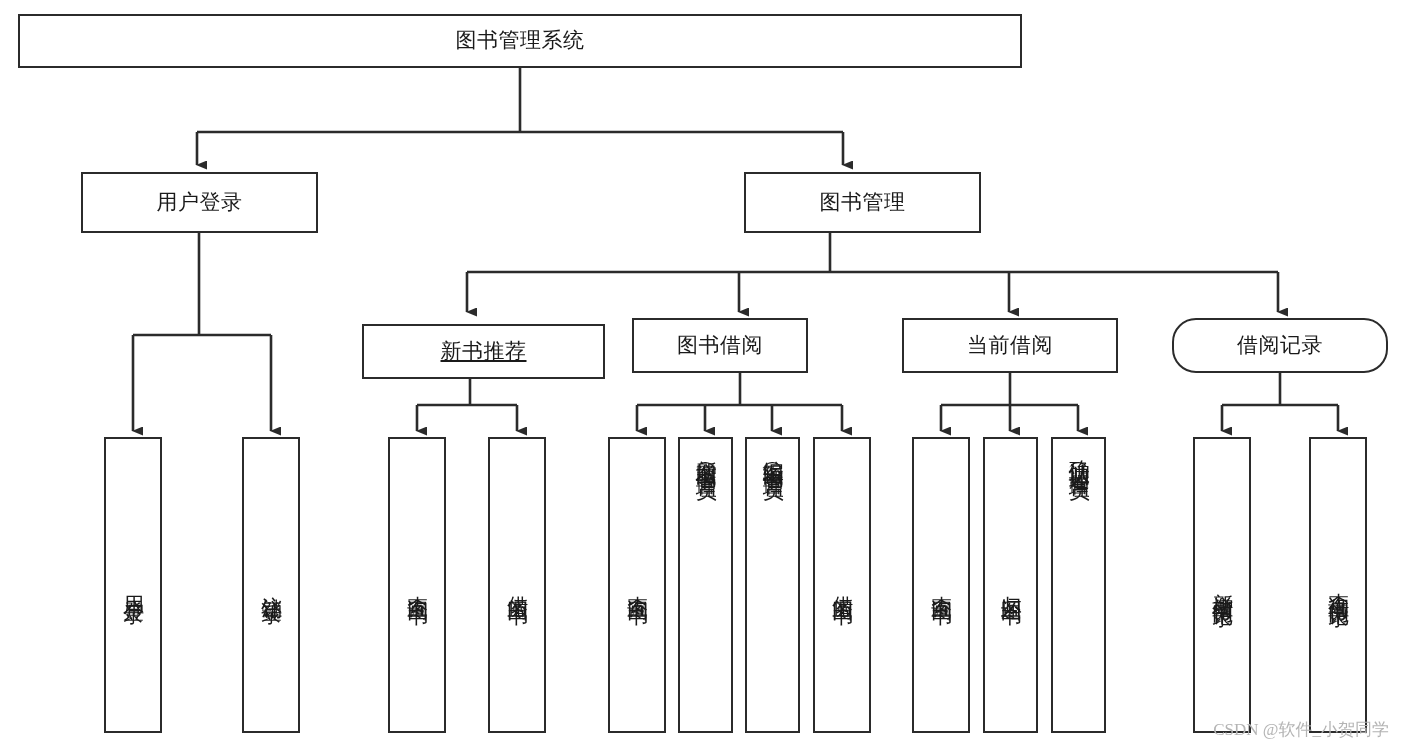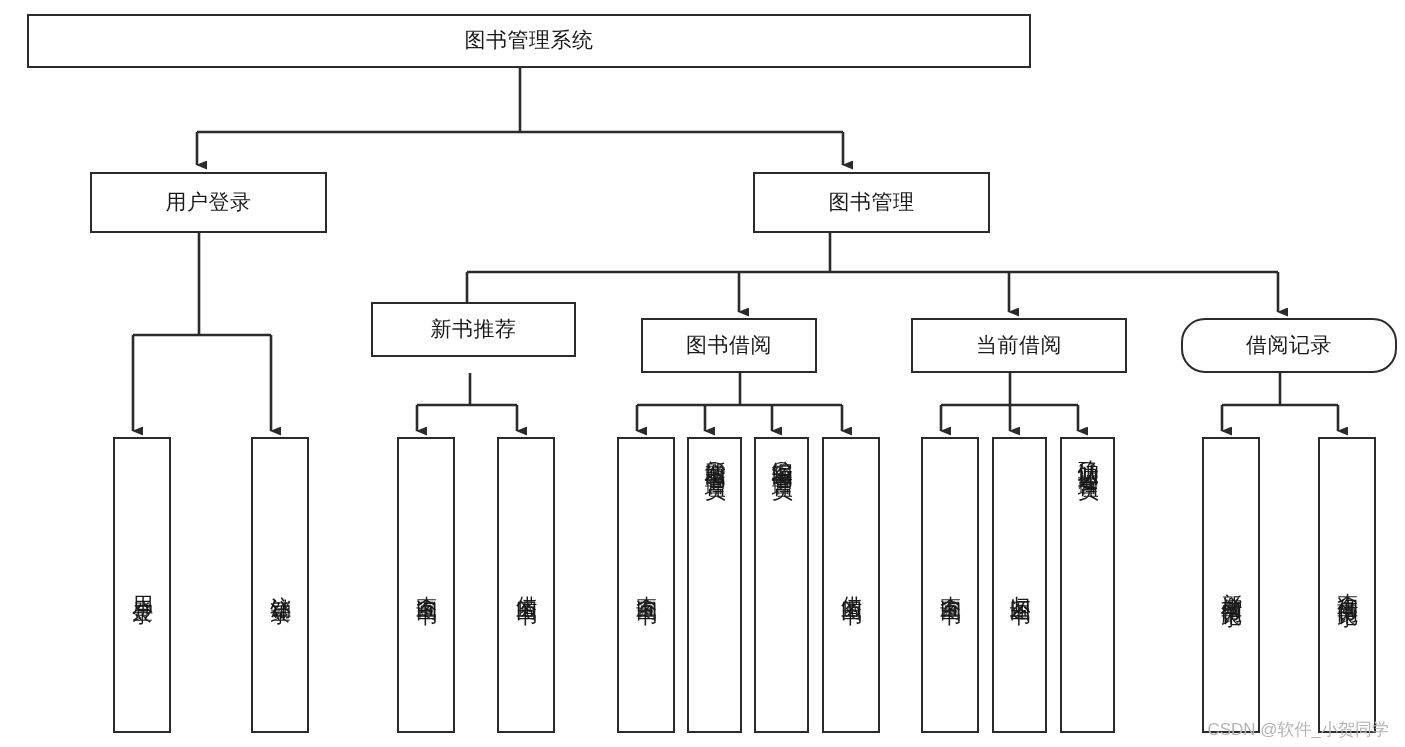--- a/index.html
+++ b/index.html
@@ -29,21 +29,20 @@
   }
   .node {
     position: absolute;
     box-sizing: border-box;
     background: #ffffff;
     border: 2.5px solid #2b2b2b;
     display: flex;
     align-items: center;
     justify-content: center;
     z-index: 2;
-    margin-left: 9px;
   }
   .node-label {
     font-size: 21px;
     line-height: 1.12;
     letter-spacing: 0.5px;
     color: #1a1a1a;
     white-space: nowrap;
   }
   
   .node.vertical {
@@ -63,21 +62,21 @@
     padding-top: 0;
   }
   .watermark {
     position: absolute;
     right: 16px;
     bottom: 6px;
     font-size: 17px;
     color: #b4b4b4;
     z-index: 5;
     white-space: nowrap;
-    font-family: Liberation Sans, sans-serif;
+    font-family: Liberation Serif, serif;
   }
 </style>
 </head>
 <body>
 
 <div id="diagram-root">
 
   <svg id="edge-layer" viewBox="0 0 1405 747" width="1405" height="747" xmlns="http://www.w3.org/2000/svg">
     <defs>
       <marker id="arrowhead" markerWidth="9" markerHeight="11" refX="4.5" refY="10" orient="auto" markerUnits="userSpaceOnUse">
@@ -133,21 +132,21 @@
   </div>
 
   <div class="node" style="left:81px; top:172px; width:237px; height:61px;">
     <span class="node-label">用户登录</span>
   </div>
 
   <div class="node" style="left:744px; top:172px; width:237px; height:61px;">
     <span class="node-label">图书管理</span>
   </div>
 
-  <div class="node" style="left:362px; top:302px; width:205px; height:55px;">
+  <div class="node" style="left:362px; top:324px; width:243px; height:55px;text-decoration:underline;">
     <span class="node-label">新书推荐</span>
   </div>
 
   <div class="node" style="left:632px; top:318px; width:176px; height:55px;">
     <span class="node-label">图书借阅</span>
   </div>
 
   <div class="node" style="left:902px; top:318px; width:216px; height:55px;">
     <span class="node-label">当前借阅</span>
   </div>

